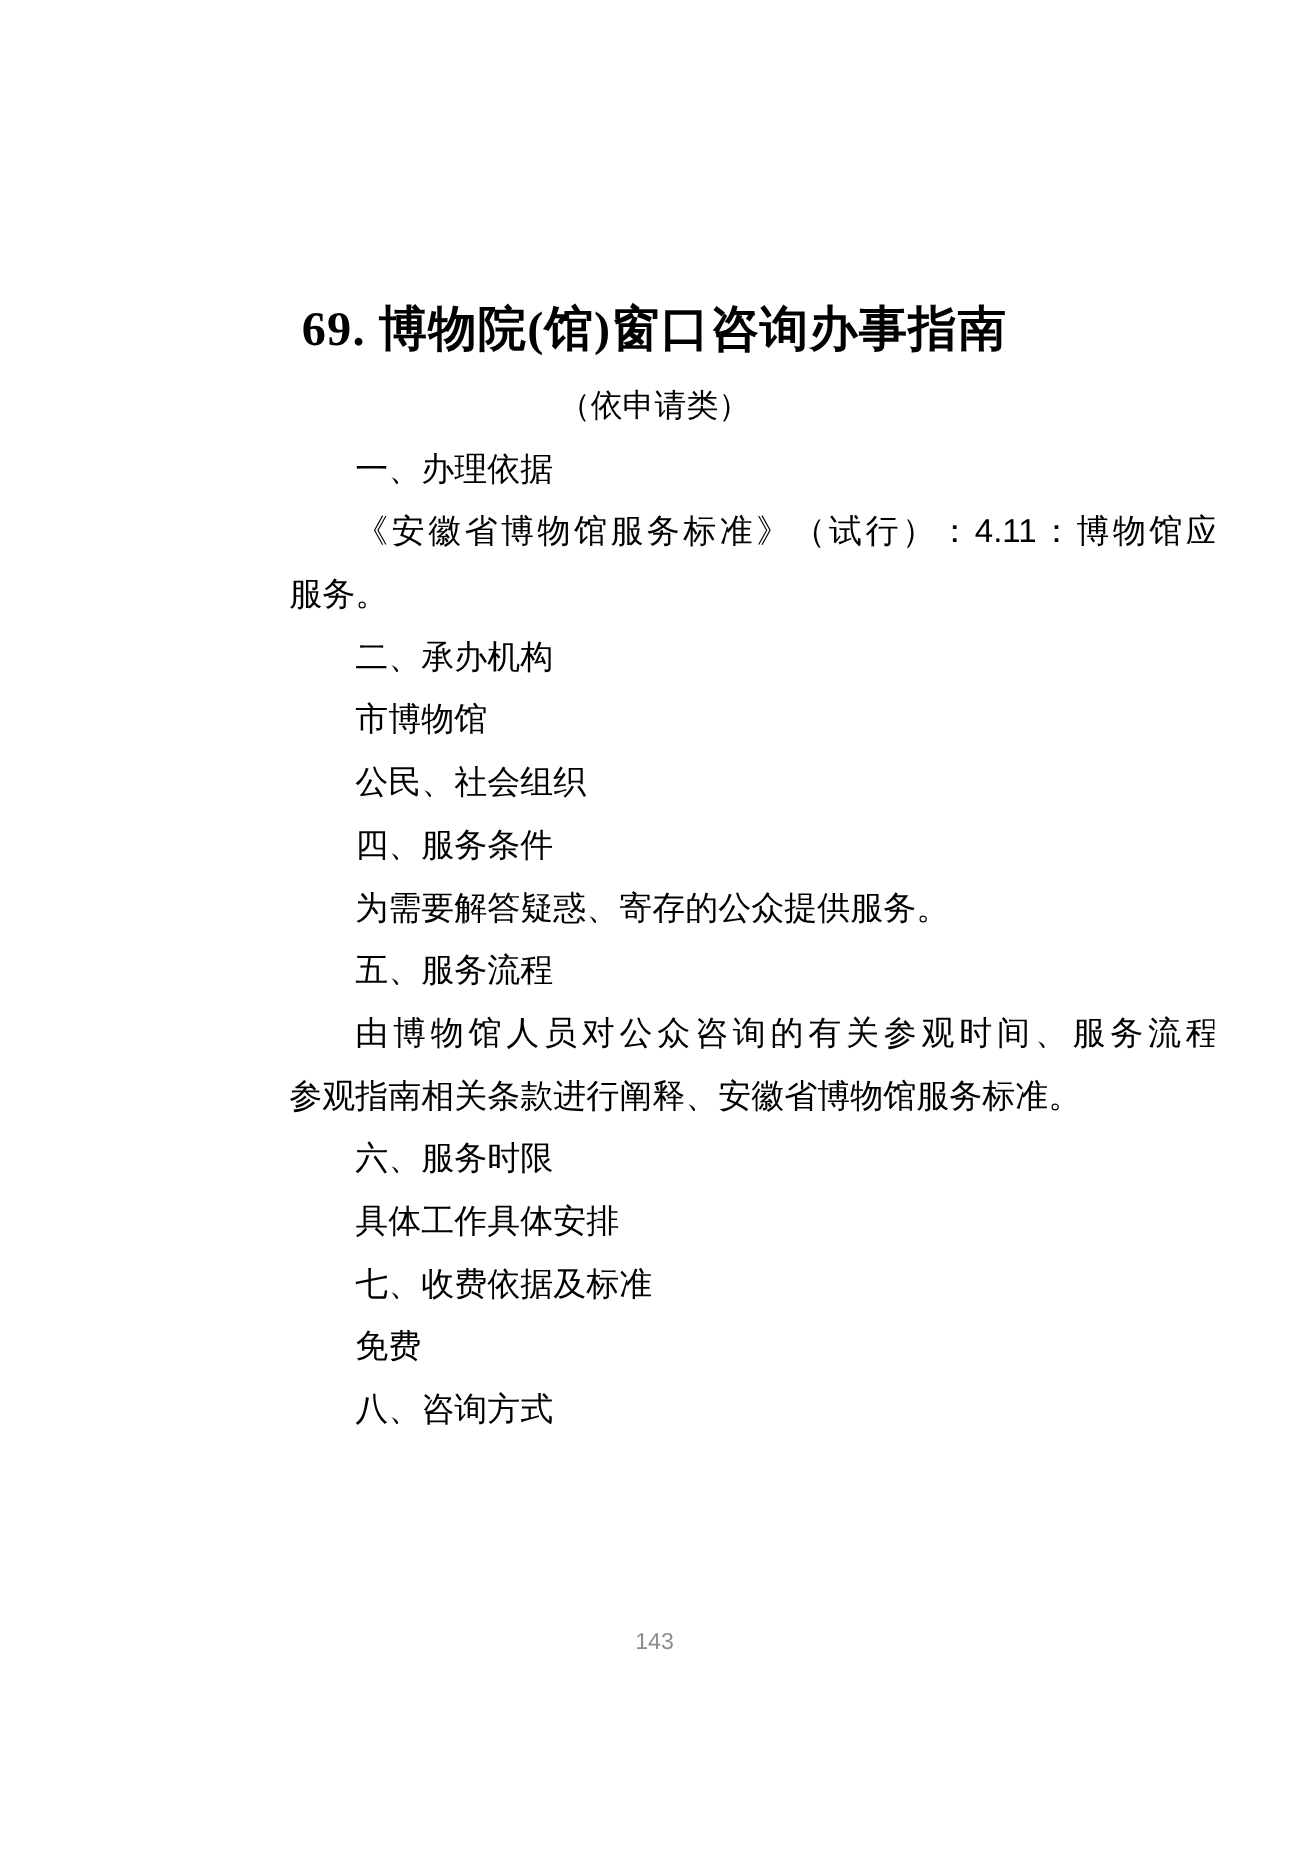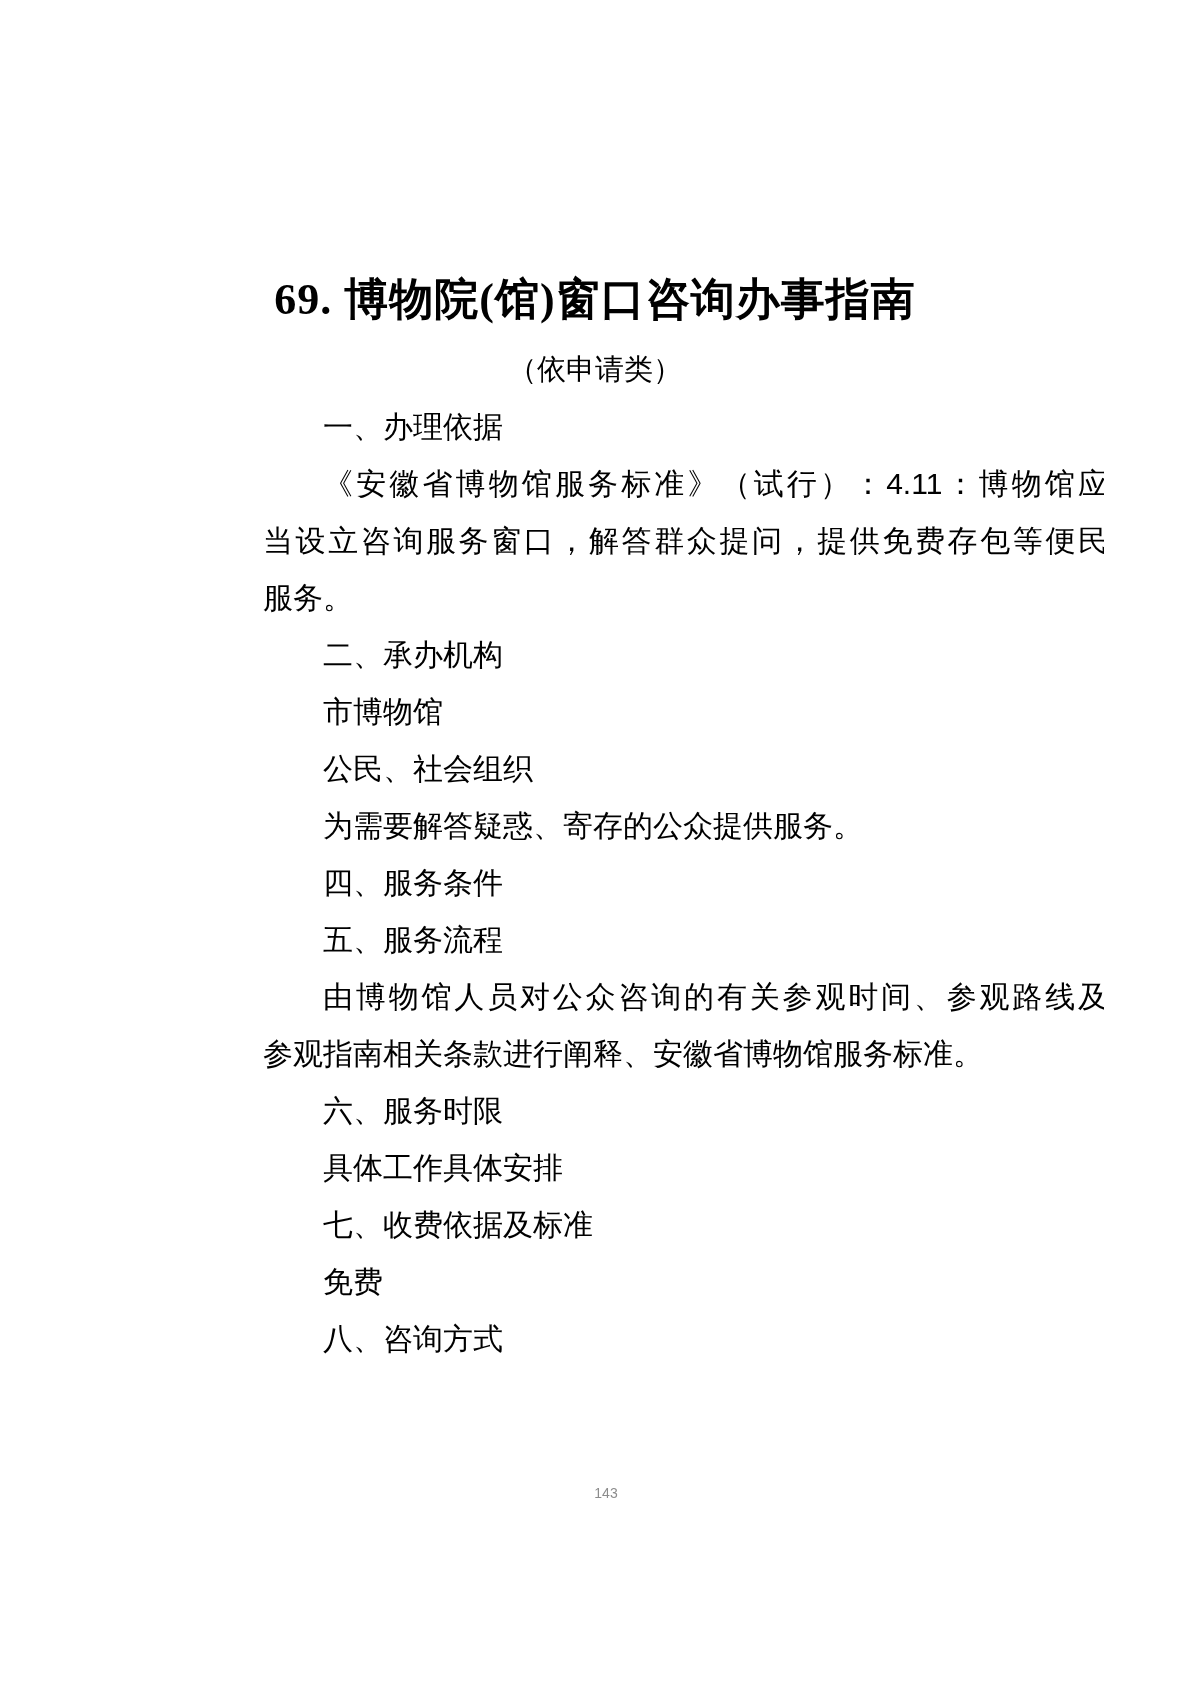--- a/index.html
+++ b/index.html
@@ -53,49 +53,48 @@
   }
   .ln.str {
     white-space: normal;
     text-align: justify;
     text-align-last: justify;
     text-justify: inter-ideograph;
   }
   .page-number {
     position: absolute;
     top: 1480px;
-    left: 11px;
+    left: 0;
     width: 100%;
     text-align: center;
-    font-size: 14px;
+    font-size: 21px;
     line-height: 26px;
     color: #8c8c8c;
   }
 </style>
 </head>
 <body>
 
 <div class="page">
 
   <h1 class="doc-title">69. 博物院(馆)窗口咨询办事指南</h1>
 
   <div class="doc-subtitle">（依申请类）</div>
 
   <div class="doc-body">
     <p class="ln ind">一、办理依据</p>
     <p class="ln ind str">《安徽省博物馆服务标准》（试行）：4.11：博物馆应</p>
-    <p class="ln str">当设立咨询服务窗口，解答群众提问，提供免费存包等便民</p>
     <p class="ln">服务。</p>
     <p class="ln ind">二、承办机构</p>
     <p class="ln ind">市博物馆</p>
     <p class="ln ind">公民、社会组织</p>
+    <p class="ln ind">四、服务条件</p>
     <p class="ln ind">为需要解答疑惑、寄存的公众提供服务。</p>
-    <p class="ln ind">四、服务条件</p>
     <p class="ln ind">五、服务流程</p>
-    <p class="ln ind str">由博物馆人员对公众咨询的有关参观时间、参观路线及</p>
+    <p class="ln ind str">由博物馆人员对公众咨询的有关参观时间、服务流程</p>
     <p class="ln">参观指南相关条款进行阐释、安徽省博物馆服务标准。</p>
     <p class="ln ind">六、服务时限</p>
     <p class="ln ind">具体工作具体安排</p>
     <p class="ln ind">七、收费依据及标准</p>
     <p class="ln ind">免费</p>
     <p class="ln ind">八、咨询方式</p>
   </div>
 
   <div class="page-number">143</div>
 

